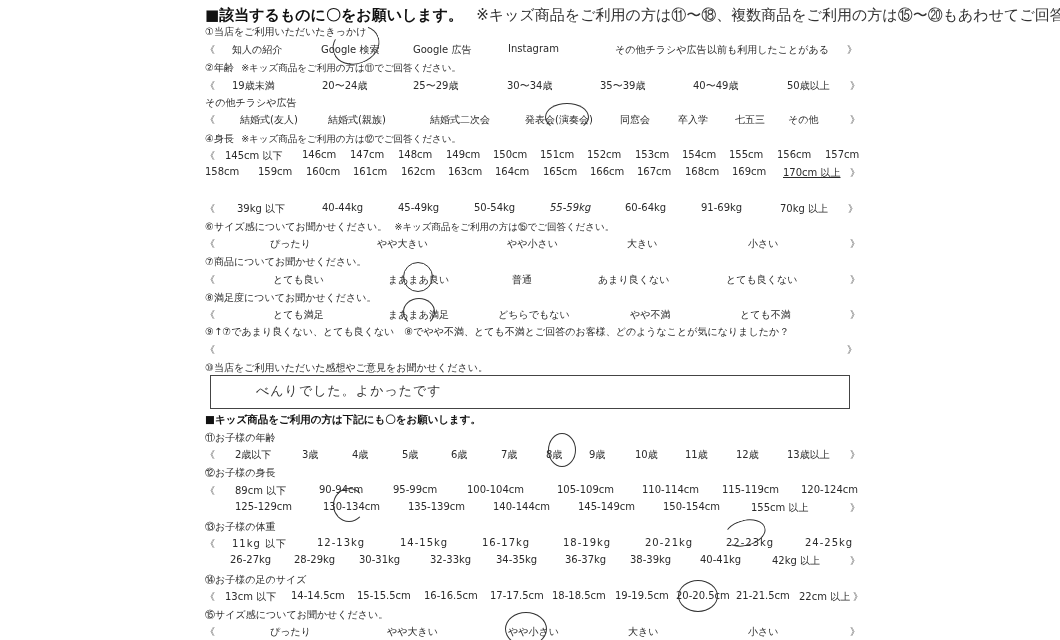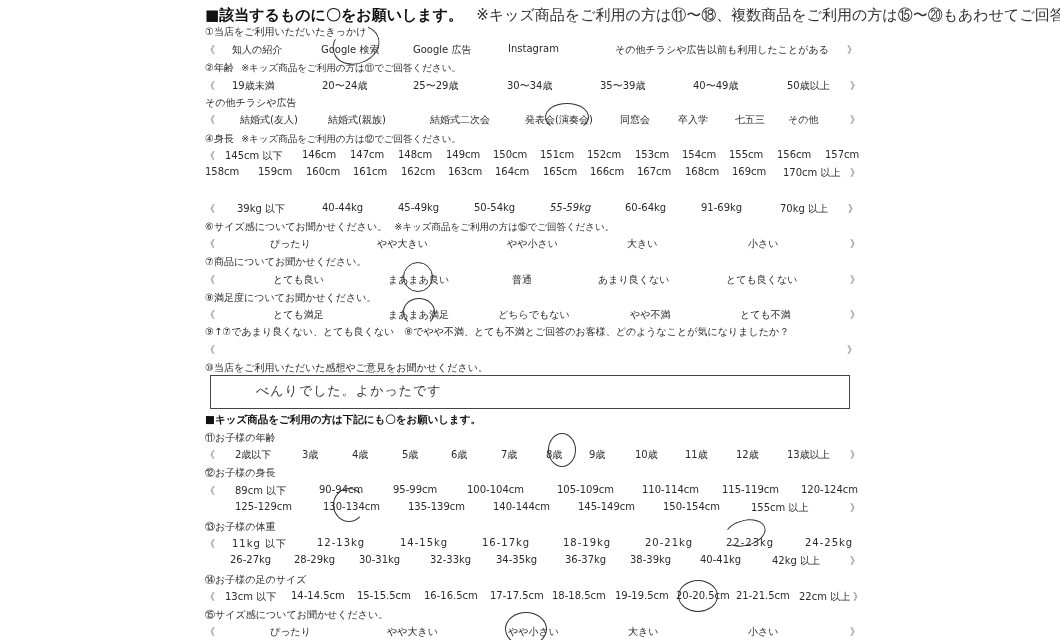--- a/index.html
+++ b/index.html
@@ -110,21 +110,21 @@
     <span class="opt" style="left:101px;">160cm</span>
     <span class="opt" style="left:148px;">161cm</span>
     <span class="opt" style="left:196px;">162cm</span>
     <span class="opt" style="left:243px;">163cm</span>
     <span class="opt" style="left:290px;">164cm</span>
     <span class="opt" style="left:338px;">165cm</span>
     <span class="opt" style="left:385px;">166cm</span>
     <span class="opt" style="left:432px;">167cm</span>
     <span class="opt" style="left:480px;">168cm</span>
     <span class="opt" style="left:527px;">169cm</span>
-    <span class="opt" style="left:578px;">170cm 以上</span>
+    <span class="opt" style="left:578px;text-decoration:underline;">170cm 以上</span>
     <span class="bracket" style="left:645px;">》</span>
   </div>
 
   <div class="opts" style="top:202px;">
     <span class="bracket" style="left:0;">《</span>
     <span class="opt" style="left:32px;">39kg 以下</span>
     <span class="opt" style="left:117px;">40-44kg</span>
     <span class="opt" style="left:193px;">45-49kg</span>
     <span class="opt" style="left:269px;">50-54kg</span>
     <span class="opt" style="left:345px;font-style:italic;">55-59kg</span>

